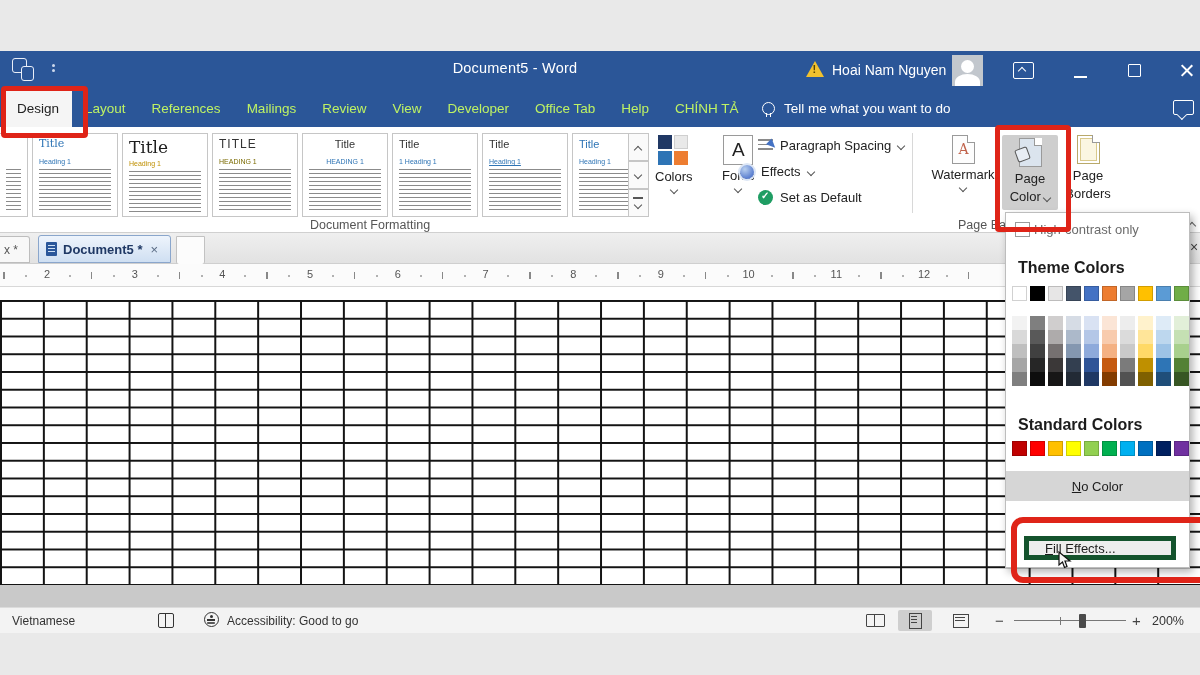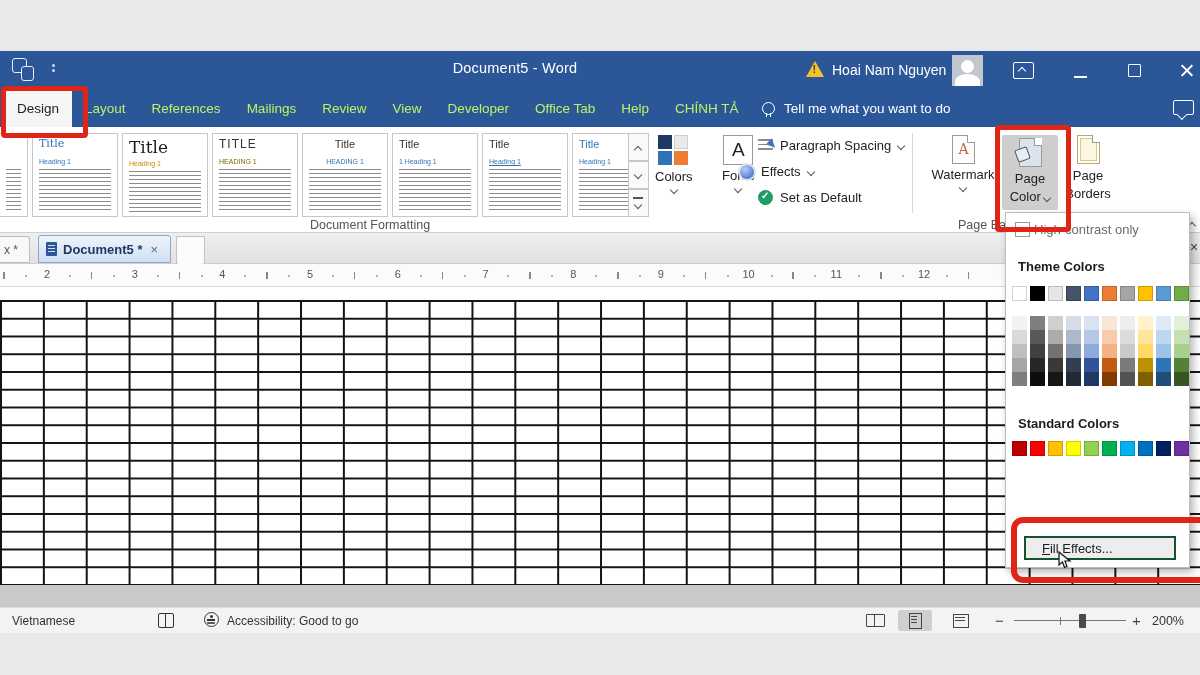--- a/index.html
+++ b/index.html
@@ -136,31 +136,31 @@
   .ztrack{position:absolute;left:1014px;top:12px;width:112px;height:1.4px;background:#777;}
   .znotch{position:absolute;left:1060px;top:9px;width:1.4px;height:8px;background:#777;}
   .zhandle{position:absolute;left:1079px;top:6px;width:7px;height:14px;background:#4a4a4a;border-radius:1px;}
   .zplus{position:absolute;left:1132px;top:4px;font-size:15px;color:#444;}
   .zval{position:absolute;left:1152px;top:6px;font-size:12.5px;}
 
   
   .panel{position:absolute;left:1005px;top:212px;width:185px;height:356px;background:#fff;border:1px solid #bdbdbd;box-shadow:3px 4px 8px rgba(0,0,0,.3);box-sizing:border-box;z-index:50;font-size:13px;}
   .hcrow{position:absolute;left:9px;top:9px;display:flex;align-items:center;gap:4px;color:#6b6b6b;}
   .cbox{width:13px;height:13px;border:1.4px solid #9b9b9b;background:#fff;}
-  .menuhead{position:absolute;left:12px;font-weight:bold;color:#1c1c1c;font-size:13px;}
+  .menuhead{position:absolute;left:12px;font-weight:bold;color:#1c1c1c;font-size:16px;}
   .swrowmain{position:absolute;left:6px;display:flex;gap:3px;}
   .sw{width:15px;height:15px;box-shadow:inset 0 0 0 1px rgba(0,0,0,.18);}
   .variants{position:absolute;left:6px;top:103px;display:flex;flex-direction:column;}
   .swrow{display:flex;gap:3px;}
   .swv{width:15px;height:14px;}
   .menurow{position:absolute;left:0;width:100%;display:flex;align-items:center;box-sizing:border-box;color:#1c1c1c;}
   .nocolor{top:258px;height:30px;background:#d6d6d6;justify-content:center;}
   .morecolors{top:292px;height:26px;padding-left:28px;}
   .fillfx{top:322px;height:28px;}
-  .fillinner{position:absolute;left:18px;top:1px;width:152px;height:24px;background:#ededed;border:2px solid #14532d;display:flex;align-items:center;padding-left:16px;box-sizing:border-box;}
+  .fillinner{position:absolute;left:18px;top:1px;width:152px;height:24px;background:#ededed;border:5px solid #14532d;display:flex;align-items:center;padding-left:16px;box-sizing:border-box;}
 
   
   .redbox{position:absolute;border:5px solid #df2418;border-radius:4px;z-index:60;background:transparent;}
   .rb-design{left:1px;top:86px;width:77px;height:42px;}
   .rb-pagecolor{left:995px;top:125px;width:66px;height:97px;}
   .rb-filleffects{left:1011px;top:517px;width:200px;height:54px;border-width:6px;border-radius:12px;}
 
   .cursor{position:absolute;left:1058px;top:551px;z-index:70;}
 </style>
 </head>
@@ -498,20 +498,23 @@
         <div class="sw" style="background: rgb(255, 0, 0);"></div>
         <div class="sw" style="background: rgb(255, 192, 0);"></div>
         <div class="sw" style="background: rgb(255, 255, 0);"></div>
         <div class="sw" style="background: rgb(146, 208, 80);"></div>
         <div class="sw" style="background: rgb(0, 176, 80);"></div>
         <div class="sw" style="background: rgb(0, 176, 240);"></div>
         <div class="sw" style="background: rgb(0, 112, 192);"></div>
         <div class="sw" style="background: rgb(0, 32, 96);"></div>
         <div class="sw" style="background: rgb(112, 48, 160);"></div>
       </div>
+    <div class="menurow nocolor">
+      <span><u>N</u>o Color</span>
+    </div>
     <div class="menurow fillfx">
       <div class="fillinner">
         <span><u>F</u>ill Effects...</span>
       </div>
     </div>
   </div>
 
   <div class="redbox rb-design"></div>
   <div class="redbox rb-pagecolor"></div>
   <div class="redbox rb-filleffects"></div>

